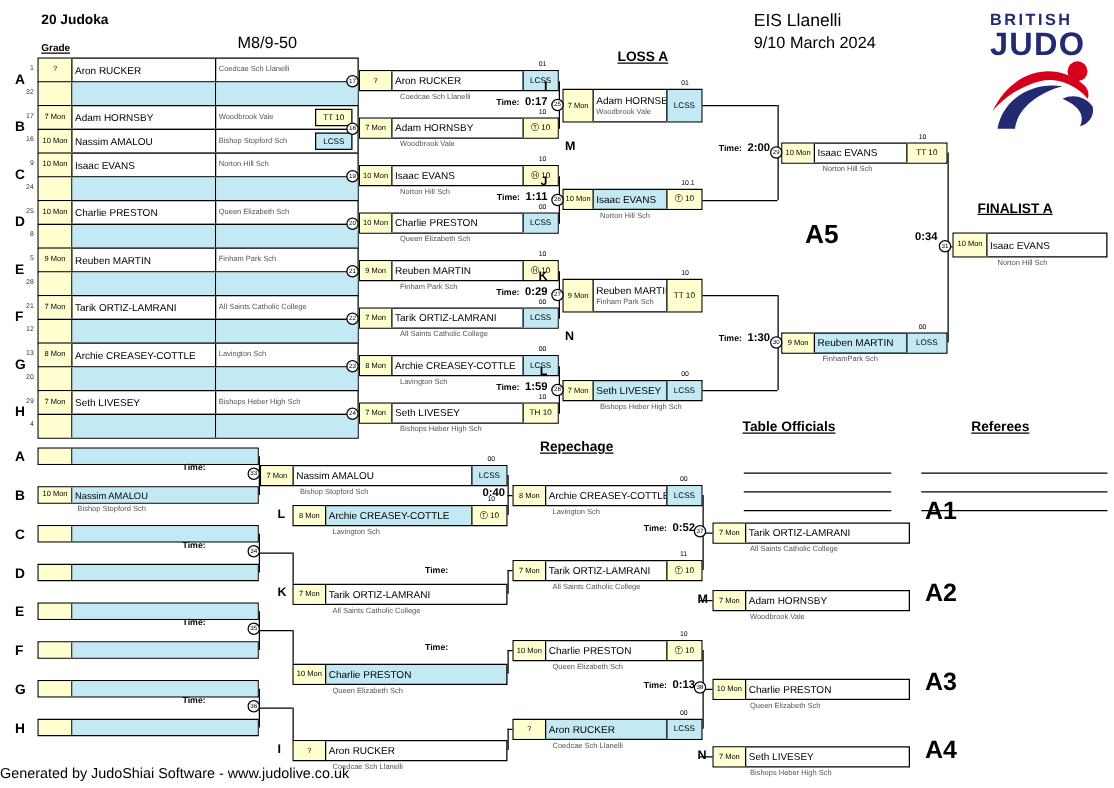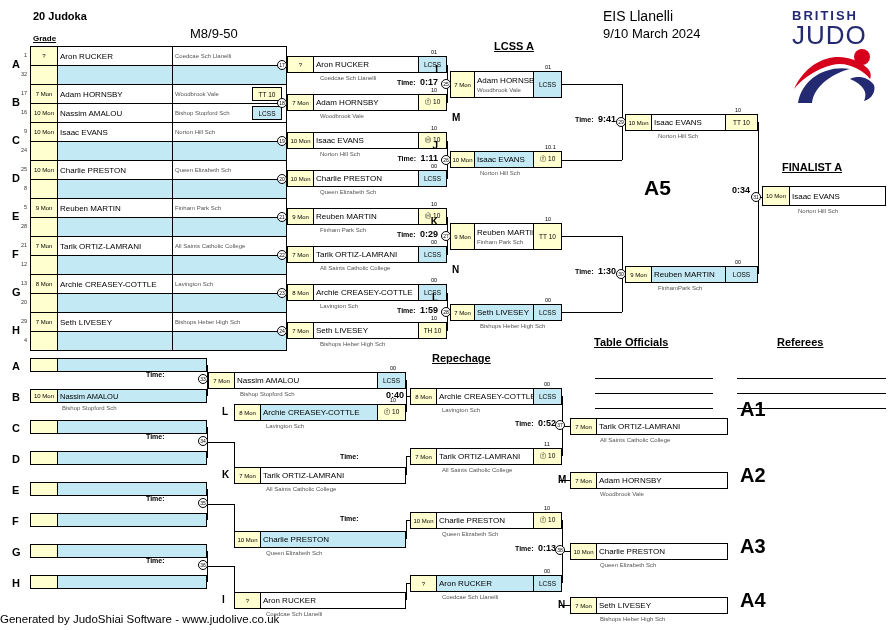--- a/index.html
+++ b/index.html
@@ -15,21 +15,21 @@
   .h-cat    { position:absolute; left:190px; top:26px; font-size:13px; }
   .h-venue  { position:absolute; left:603px; top:8px; font-size:14px; }
   .h-date   { position:absolute; left:603px; top:26px; font-size:13px; }
   .h-sheet  { position:absolute; left:494px; top:40px; font-size:11px; font-weight:bold; text-decoration:underline; }
   .h-finalist { position:absolute; left:782px; top:161px; font-size:11px; font-weight:bold; text-decoration:underline; }
   .h-repechage { position:absolute; left:432px; top:352px; font-size:11px; font-weight:bold; text-decoration:underline; }
   .h-officials { position:absolute; font-size:11px; font-weight:bold; text-decoration:underline; }
 
   .logo { position:absolute; left:792px; top:8px; width:94px; text-align:left; color:#232a72; }
   .logo .l1 { font-size:13px; font-weight:bold; letter-spacing:2px; }
-  .logo .l2 { font-size:26px; font-weight:normal; letter-spacing:1px; line-height:24px; }
+  .logo .l2 { font-size:26px; font-weight:bold; letter-spacing:1px; line-height:24px; }
 
   
   .gridrow { position:absolute; width:257px; height:20px; display:flex; border:1px solid #000; background:#fff; }
   .gridrow .g, .ebox .g, .reprow .g { width:27px; flex:0 0 auto; background:#FFFFCF; border-right:1px solid #000; font-size:6px; display:flex; align-items:center; justify-content:center; overflow:hidden; white-space:nowrap; }
   .gridrow .n { width:115px; flex:0 0 auto; border-right:1px solid #000; font-size:8px; display:flex; align-items:center; padding:0 2px; white-space:nowrap; overflow:hidden; }
   .gridrow .c { flex:1; font-size:6px; color:#555; display:flex; align-items:center; padding:0 2px; white-space:nowrap; overflow:hidden; }
   .gridrow.bye .n, .gridrow.bye .c { background:#C3E9F4; }
 
   .ebadge { position:absolute; width:30px; height:14px; border:1px solid #000; background:#FFFFCF; font-size:6.5px; display:flex; align-items:center; justify-content:center; }
 
@@ -65,21 +65,21 @@
 </head>
 <body>
 
 <div id="sheet">
 
   <div class="h-judoka">20 Judoka</div>
   <div class="h-grade">Grade</div>
   <div class="h-cat">M8/9-50</div>
   <div class="h-venue">EIS Llanelli</div>
   <div class="h-date">9/10 March 2024</div>
-  <div class="h-sheet">LCSS A</div>
+  <div class="h-sheet">LOSS A</div>
 
   <div class="logo">
     <div class="l1">BRITISH</div>
     <div class="l2">JUDO</div>
     <svg width="92" height="60" viewBox="0 0 92 60">
       <path d="M6 56 C 10 32, 34 18, 58 22 C 42 26, 22 38, 20 56 Z" fill="#232a72"></path>
       <path d="M2 42 C 18 8, 52 2, 74 20 C 78 23, 80 28, 78 32 C 72 24, 56 14, 40 18 C 24 22, 10 32, 2 42 Z" fill="#d6001c"></path>
       <circle cx="70" cy="10" r="8" fill="#d6001c"></circle>
       <path d="M58 32 C 66 28, 76 30, 82 38 C 84 44, 80 52, 72 54 C 76 46, 72 38, 58 32 Z" fill="#232a72"></path>
     </svg>
@@ -455,21 +455,21 @@
     </div>
     <div class="tblock" style="left: 335px; top: 216px; width: 103px;">
       <div class="mletter">K</div>
       <div><span class="timelbl">Time:</span> <span class="timeval">0:29</span></div>
     </div>
     <div class="tblock" style="left: 335px; top: 292px; width: 103px;">
       <div class="mletter">L</div>
       <div><span class="timelbl">Time:</span> <span class="timeval">1:59</span></div>
     </div>
     <div class="tblock" style="left: 500px; top: 112px; width: 116px;">
-      <div><span class="timelbl">Time:</span> <span class="timeval">9:41</span></div>
+      <div><span class="timelbl">Time:</span> <span class="timeval">2:00</span></div>
     </div>
     <div class="tblock" style="left: 500px; top: 264px; width: 116px;">
       <div><span class="timelbl">Time:</span> <span class="timeval">1:30</span></div>
     </div>
     <div class="tblock" style="left: 440px; top: 416px; width: 116px;">
       <div><span class="timelbl">Time:</span> <span class="timeval">0:52</span></div>
     </div>
     <div class="tblock" style="left: 440px; top: 541px; width: 116px;">
       <div><span class="timelbl">Time:</span> <span class="timeval">0:13</span></div>
     </div>

